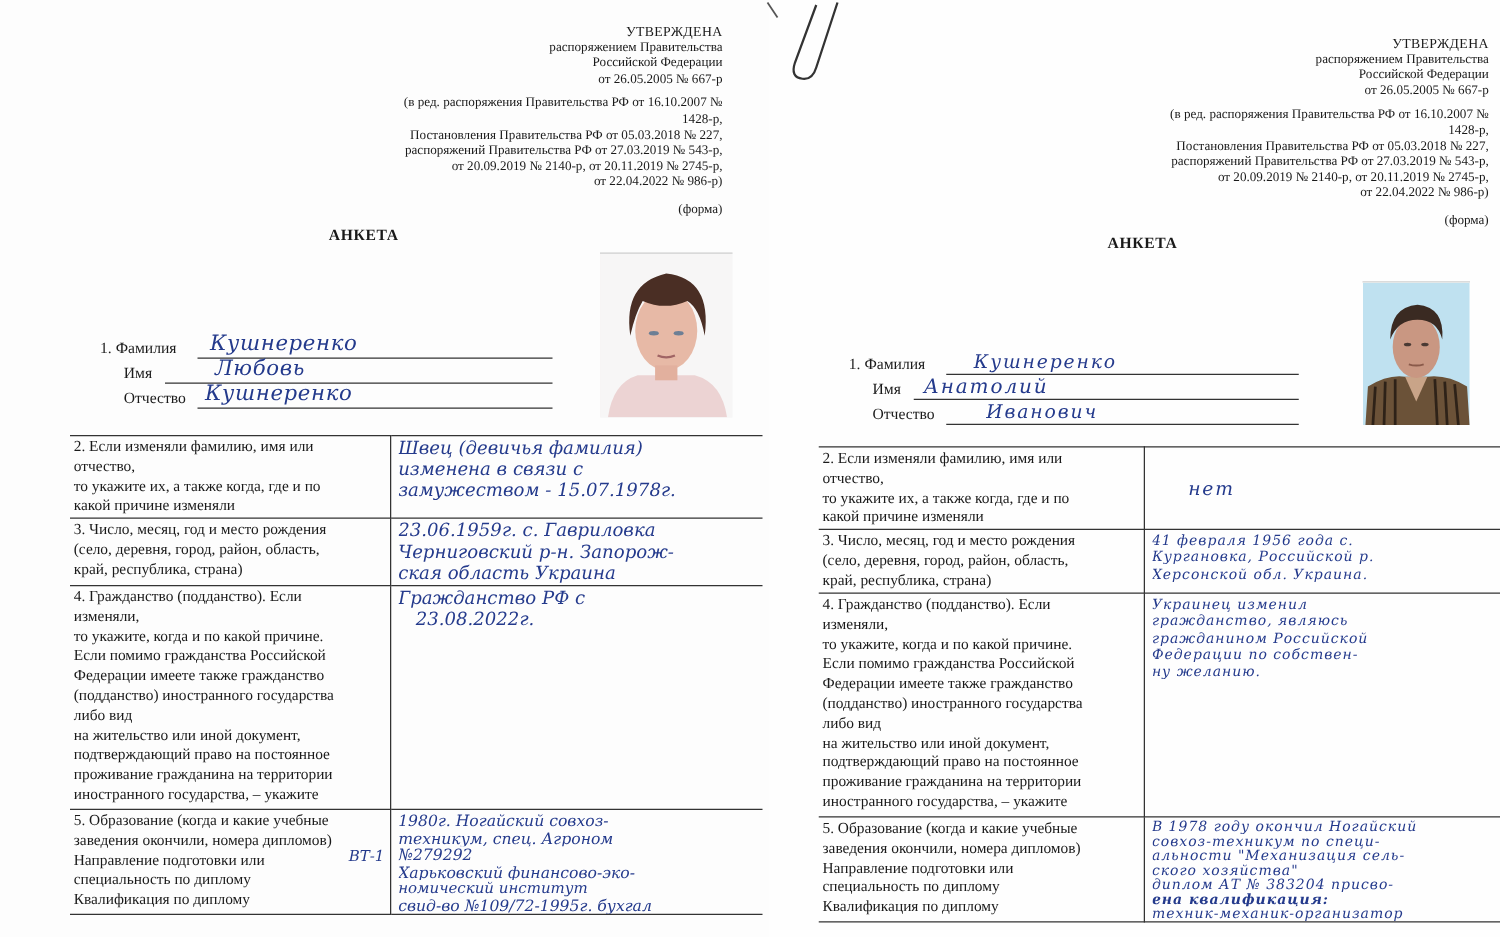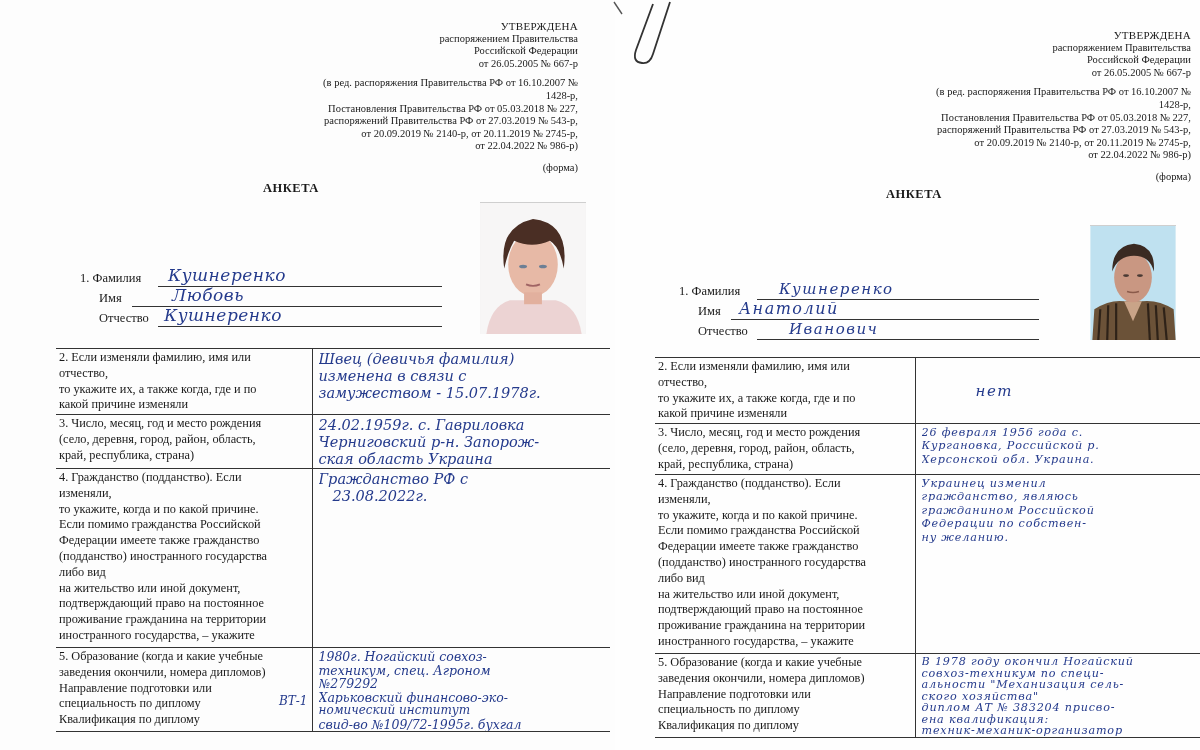--- a/index.html
+++ b/index.html
@@ -110,21 +110,21 @@
         <span class="a-line big hw">замужеством - 15.07.1978г.</span>
       </td>
     </tr>
     <tr style="height:51px;">
       <td class="q">
         <span class="q-line">3. Число, месяц, год и место рождения</span>
         <span class="q-line">(село, деревня, город, район, область,</span>
         <span class="q-line">край, республика, страна)</span>
       </td>
       <td class="a">
-        <span class="a-line big hw">24.02.1959г. с. Гавриловка</span>
+        <span class="a-line big hw">23.06.1959г. с. Гавриловка</span>
         <span class="a-line big hw">Черниговский р-н. Запорож-</span>
         <span class="a-line big hw">ская область Украина</span>
       </td>
     </tr>
     <tr style="height:179px;">
       <td class="q">
         <span class="q-line">4. Гражданство (подданство). Если</span>
         <span class="q-line">изменяли,</span>
         <span class="q-line">то укажите, когда и по какой причине.</span>
         <span class="q-line">Если помимо гражданства Российской</span>
@@ -141,21 +141,21 @@
         <span class="a-line big hw" style="padding-left:14px;">23.08.2022г.</span>
       </td>
     </tr>
     <tr style="height:83px;">
       <td class="q" style="position:relative;">
         <span class="q-line">5. Образование (когда и какие учебные</span>
         <span class="q-line">заведения окончили, номера дипломов)</span>
         <span class="q-line">Направление подготовки или</span>
         <span class="q-line">специальность по диплому</span>
         <span class="q-line">Квалификация по диплому</span>
-        <span class="margin-note hw" style="right:4px; top:46px;">ВТ-1</span>
+        <span class="margin-note hw" style="right:4px; top:30px;">ВТ-1</span>
       </td>
       <td class="a">
         <span class="a-line hw" style="font-size:12.5px;line-height:13.5px;">1980г. Ногайский совхоз-</span>
         <span class="a-line hw" style="font-size:12.5px;line-height:13.5px;">техникум, спец. Агроном</span>
         <span class="a-line hw" style="font-size:12.5px;line-height:13.5px;">№279292</span>
         <span class="a-line hw" style="font-size:12.5px;line-height:13.5px;">Харьковский финансово-эко-</span>
         <span class="a-line hw" style="font-size:12px;line-height:13.5px;">номический институт</span>
         <span class="a-line hw" style="font-size:12.5px;line-height:13.5px;">свид-во №109/72-1995г. бухгал</span>
       </td>
     </tr>
@@ -226,32 +226,32 @@
         <col style="width:285px">
       </colgroup>
     <tbody>
         <tr style="height:66px;">
       <td class="q">
         <span class="q-line">2. Если изменяли фамилию, имя или</span>
         <span class="q-line">отчество,</span>
         <span class="q-line">то укажите их, а также когда, где и по</span>
         <span class="q-line">какой причине изменяли</span>
       </td>
-      <td class="a" style="vertical-align:middle; padding-left:60px;">
+      <td class="a" style="vertical-align:middle; padding-left:35px;">
         <span class="a-line hw" style="font-size:15px; letter-spacing:1.5px;">нет</span>
       </td>
     </tr>
     <tr style="height:51px;">
       <td class="q">
         <span class="q-line">3. Число, месяц, год и место рождения</span>
         <span class="q-line">(село, деревня, город, район, область,</span>
         <span class="q-line">край, республика, страна)</span>
       </td>
       <td class="a">
-        <span class="a-line small hw">26 февраля 1956 года с.</span>
+        <span class="a-line small hw">41 февраля 1956 года с.</span>
         <span class="a-line small hw">Кургановка, Российской р.</span>
         <span class="a-line small hw">Херсонской обл. Украина.</span>
       </td>
     </tr>
     <tr style="height:179px;">
       <td class="q">
         <span class="q-line">4. Гражданство (подданство). Если</span>
         <span class="q-line">изменяли,</span>
         <span class="q-line">то укажите, когда и по какой причине.</span>
         <span class="q-line">Если помимо гражданства Российской</span>
@@ -278,21 +278,21 @@
         <span class="q-line">Направление подготовки или</span>
         <span class="q-line">специальность по диплому</span>
         <span class="q-line">Квалификация по диплому</span>
       </td>
       <td class="a">
         <span class="a-line small hw" style="line-height:11.5px;">В 1978 году окончил Ногайский</span>
         <span class="a-line small hw" style="line-height:11.5px;">совхоз-техникум по специ-</span>
         <span class="a-line small hw" style="line-height:11.5px;">альности "Механизация сель-</span>
         <span class="a-line small hw" style="line-height:11.5px;">ского хозяйства"</span>
         <span class="a-line small hw" style="line-height:11.5px;">диплом АТ № 383204 присво-</span>
-        <span class="a-line small hw" style="line-height:11.5px;">ена квалификация:</span>
+        <span class="a-line small hw" style="line-height:11.5px;font-weight:bold;">ена квалификация:</span>
         <span class="a-line small hw" style="line-height:11.5px;font-style:italic;">техник-механик-организатор</span>
       </td>
     </tr>
   </tbody>
     </table>
 </div>
 
 <svg class="paperclip" viewBox="0 0 100 80">
   <line x1="14" y1="2" x2="22" y2="14" stroke="#555" stroke-width="1.4"></line>
   <path d="M53 4 L36 50 Q32 62 42 63 Q50 64 53 54 L70 2" stroke="#333" stroke-width="1.8" fill="none"></path>

